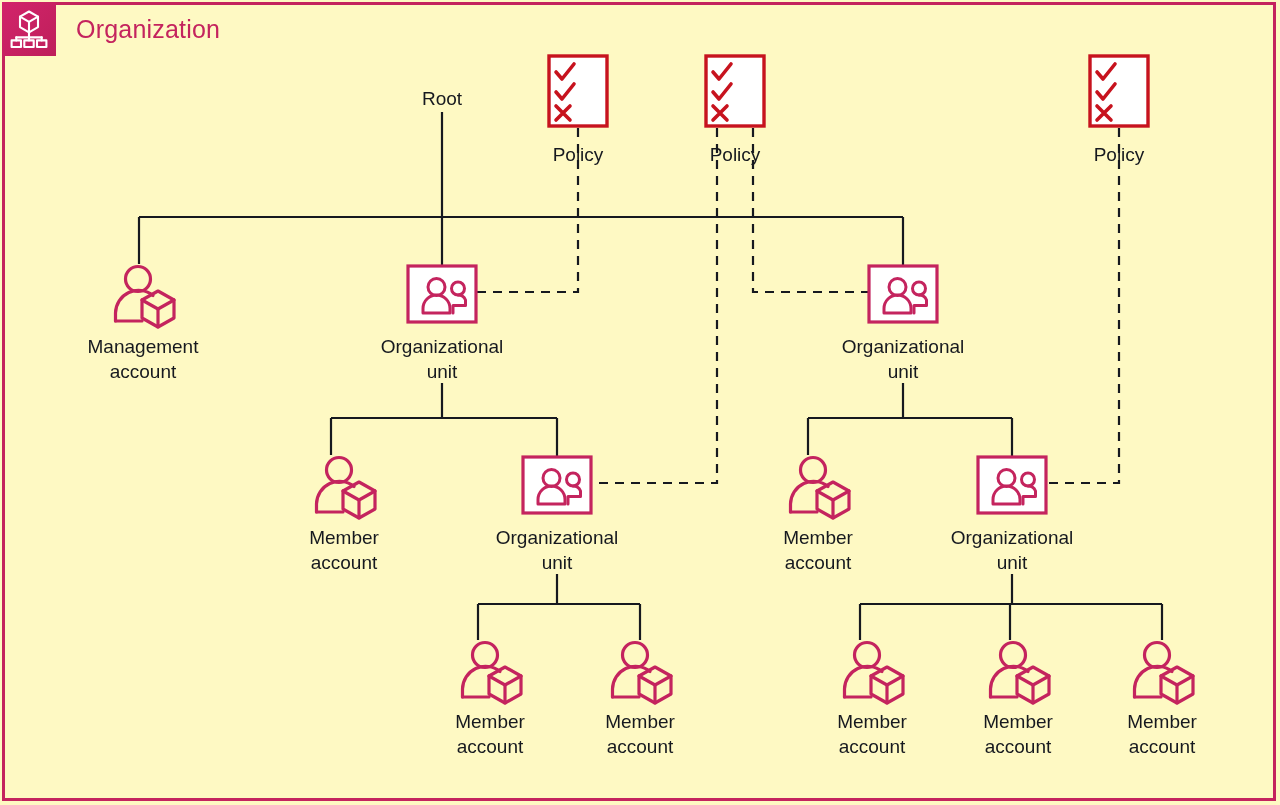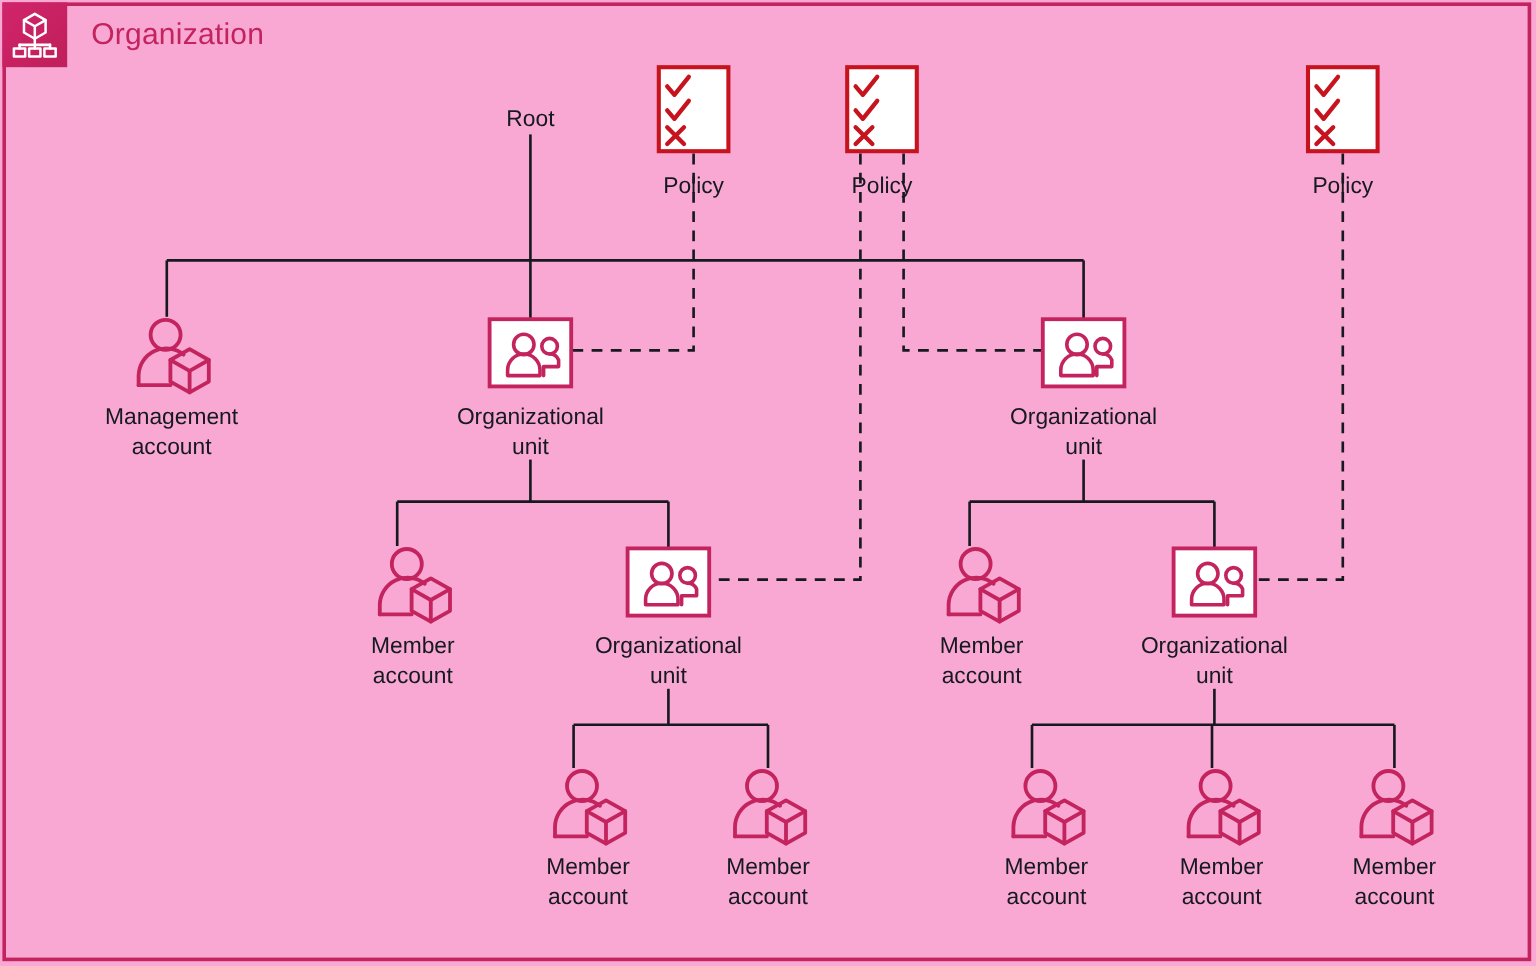--- a/index.html
+++ b/index.html
@@ -7,21 +7,21 @@
     padding: 0;
     background: #ffffff;
   }
   body {
     font-family: "Liberation Sans", sans-serif;
   }
   #canvas {
     position: relative;
     width: 1280px;
     height: 805px;
-    background: #f9a8d4;
+    background: #fef9c3;
     box-sizing: border-box;
     overflow: hidden;
   }
   .frame {
     position: absolute;
     left: 2px;
     top: 2px;
     width: 1274px;
     height: 799px;
     border: 3px solid #C4245E;

